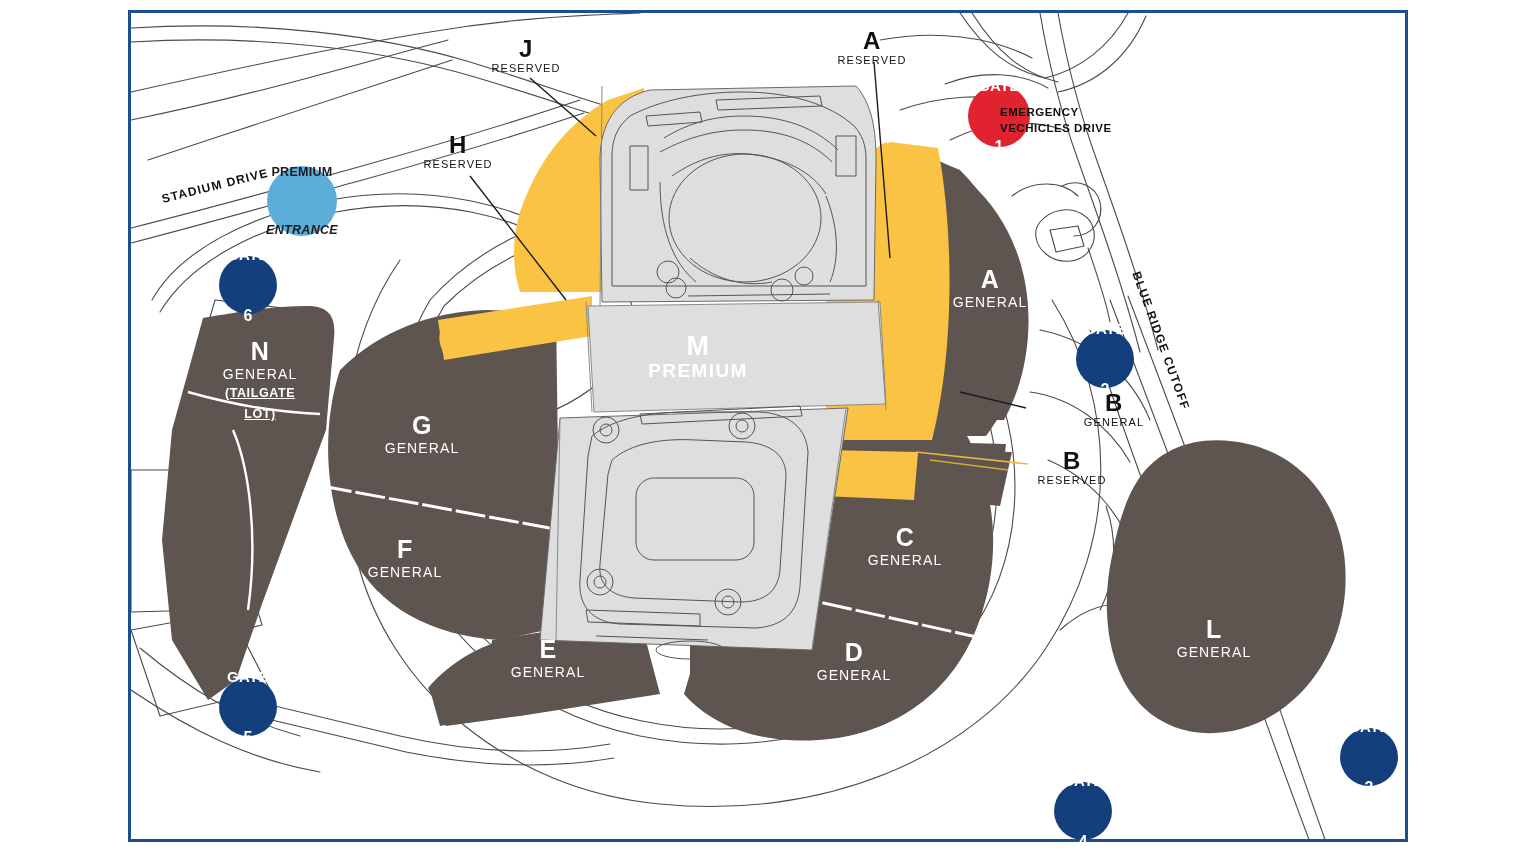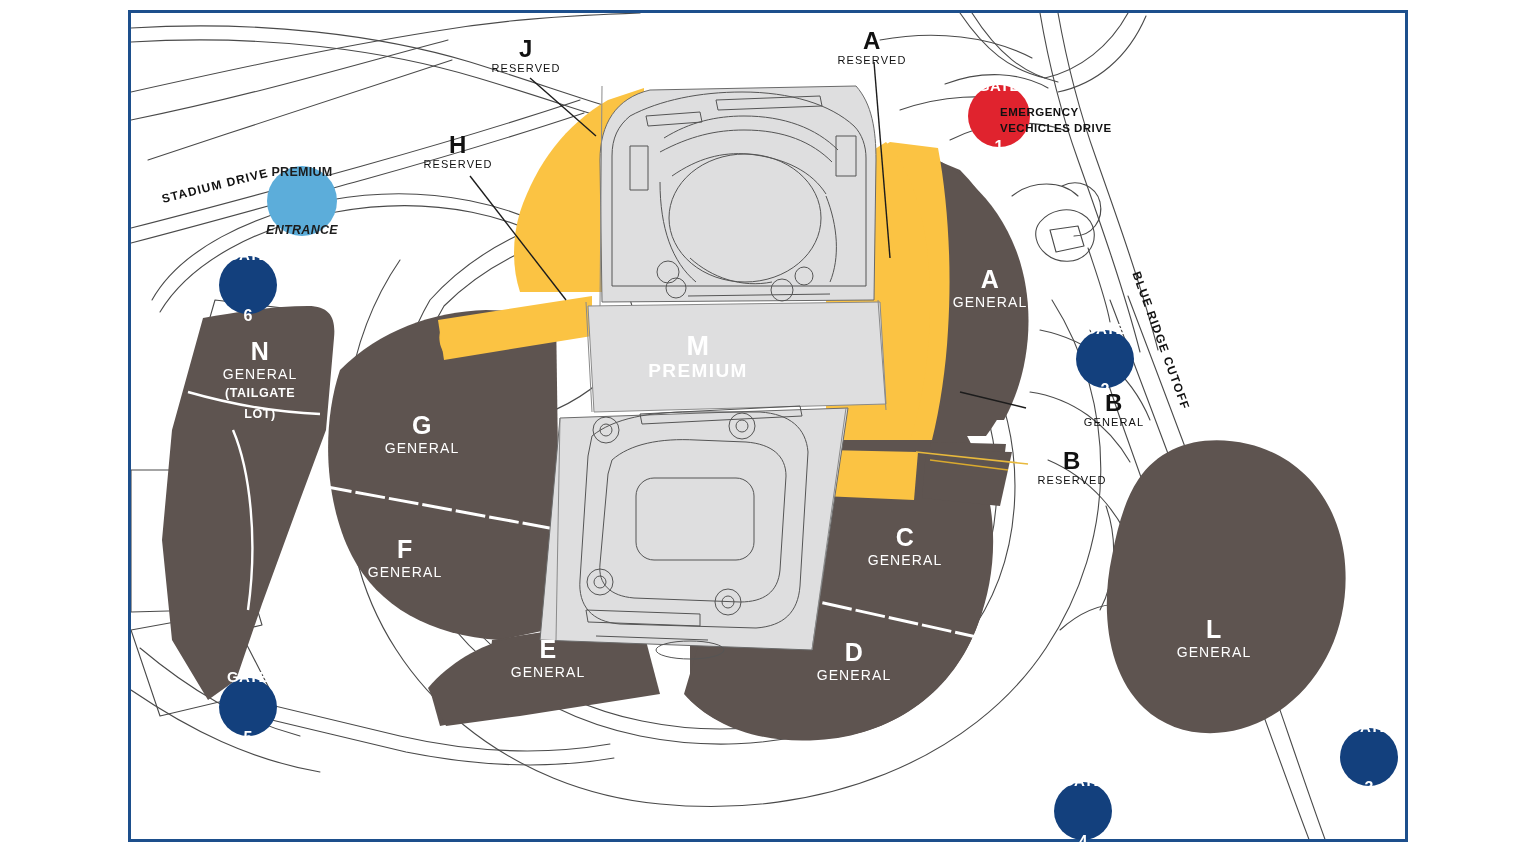--- a/index.html
+++ b/index.html
@@ -20,21 +20,21 @@
   .gate.red{background:#e0232e;}
   .gate.lightblue{background:#5cadda;color:#1c1c1c;}
   .gate.lightblue .g-word{font-size:12.5px;font-weight:700;}
   .gate.lightblue .g-num{font-size:12.5px;font-weight:700;margin-top:1px;font-style:italic;}
 
   
   .lot-label{position:absolute;text-align:center;color:#ffffff;pointer-events:none;
              line-height:1.05;}
   .lot-label .letter{font-size:25px;font-weight:700;letter-spacing:.5px;display:block;}
   .lot-label .cat{font-size:14px;font-weight:400;letter-spacing:1.1px;display:block;margin-top:3px;}
-  .lot-label .sub{font-size:12.5px;font-weight:700;letter-spacing:.6px;display:block;margin-top:5px;}
+  .lot-label .sub{font-size:12.5px;font-weight:700;letter-spacing:.6px;display:block;margin-top:5px;text-decoration:underline;}
   .lot-label.premium .letter{font-size:27px;}
   .lot-label.premium .cat{font-size:19px;font-weight:700;letter-spacing:1.4px;margin-top:1px;}
 
   
   .callout{position:absolute;text-align:center;color:#111;line-height:1.05;pointer-events:none;}
   .callout .letter{font-size:24px;font-weight:700;display:block;letter-spacing:.5px;}
   .callout .cat{font-size:11px;font-weight:400;letter-spacing:1.1px;display:block;margin-top:2px;}
 
   
   .road-text{position:absolute;font-size:12px;font-weight:700;letter-spacing:1.2px;color:#111;

